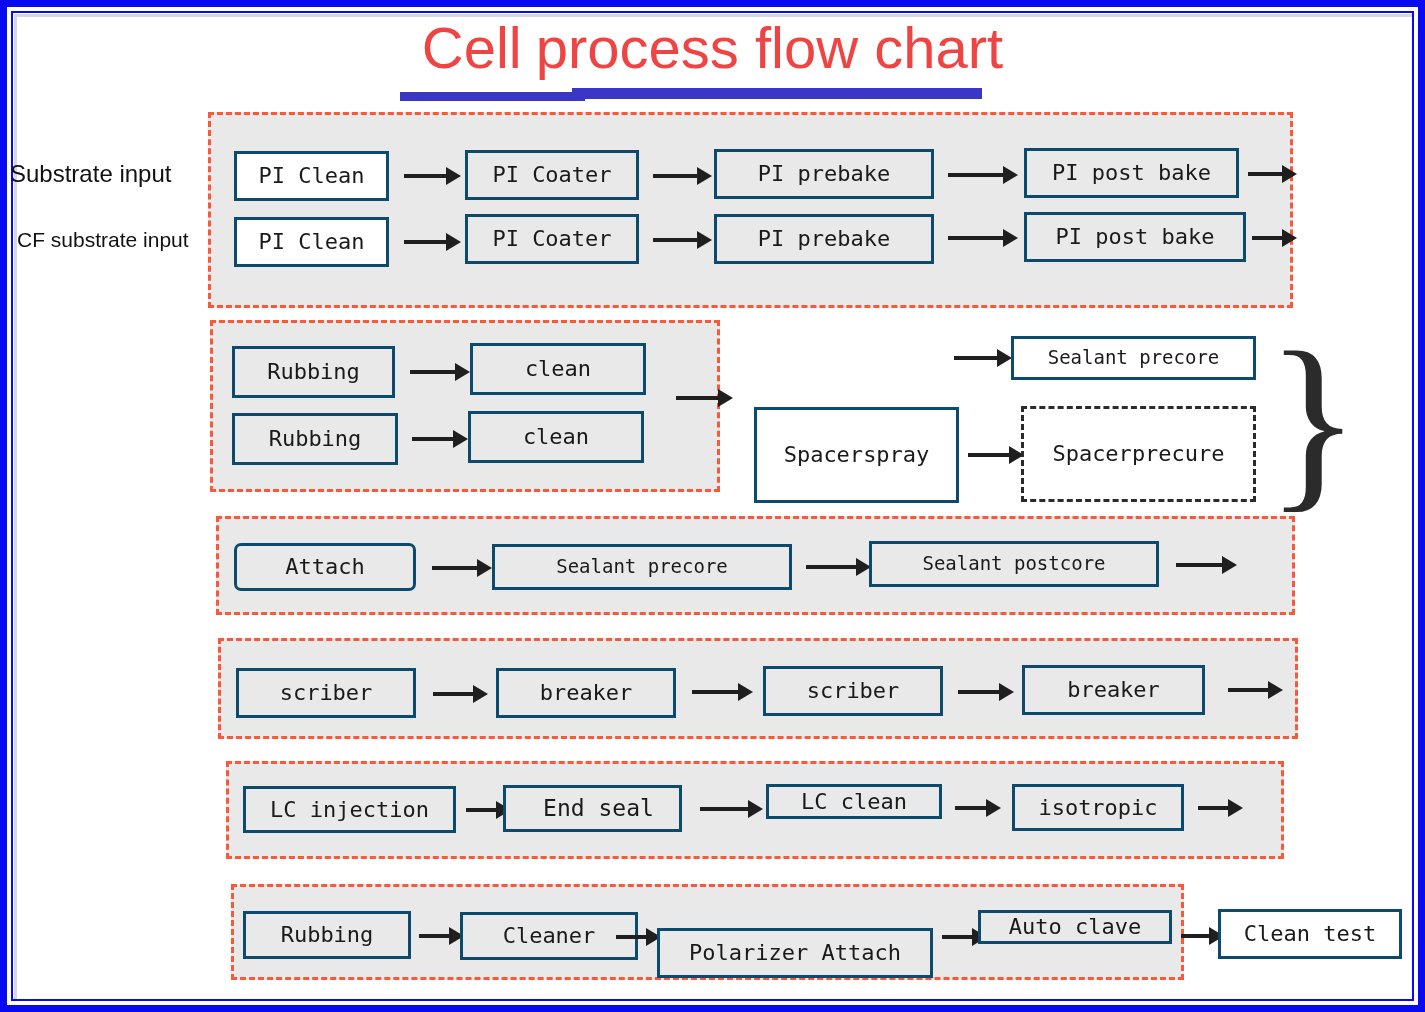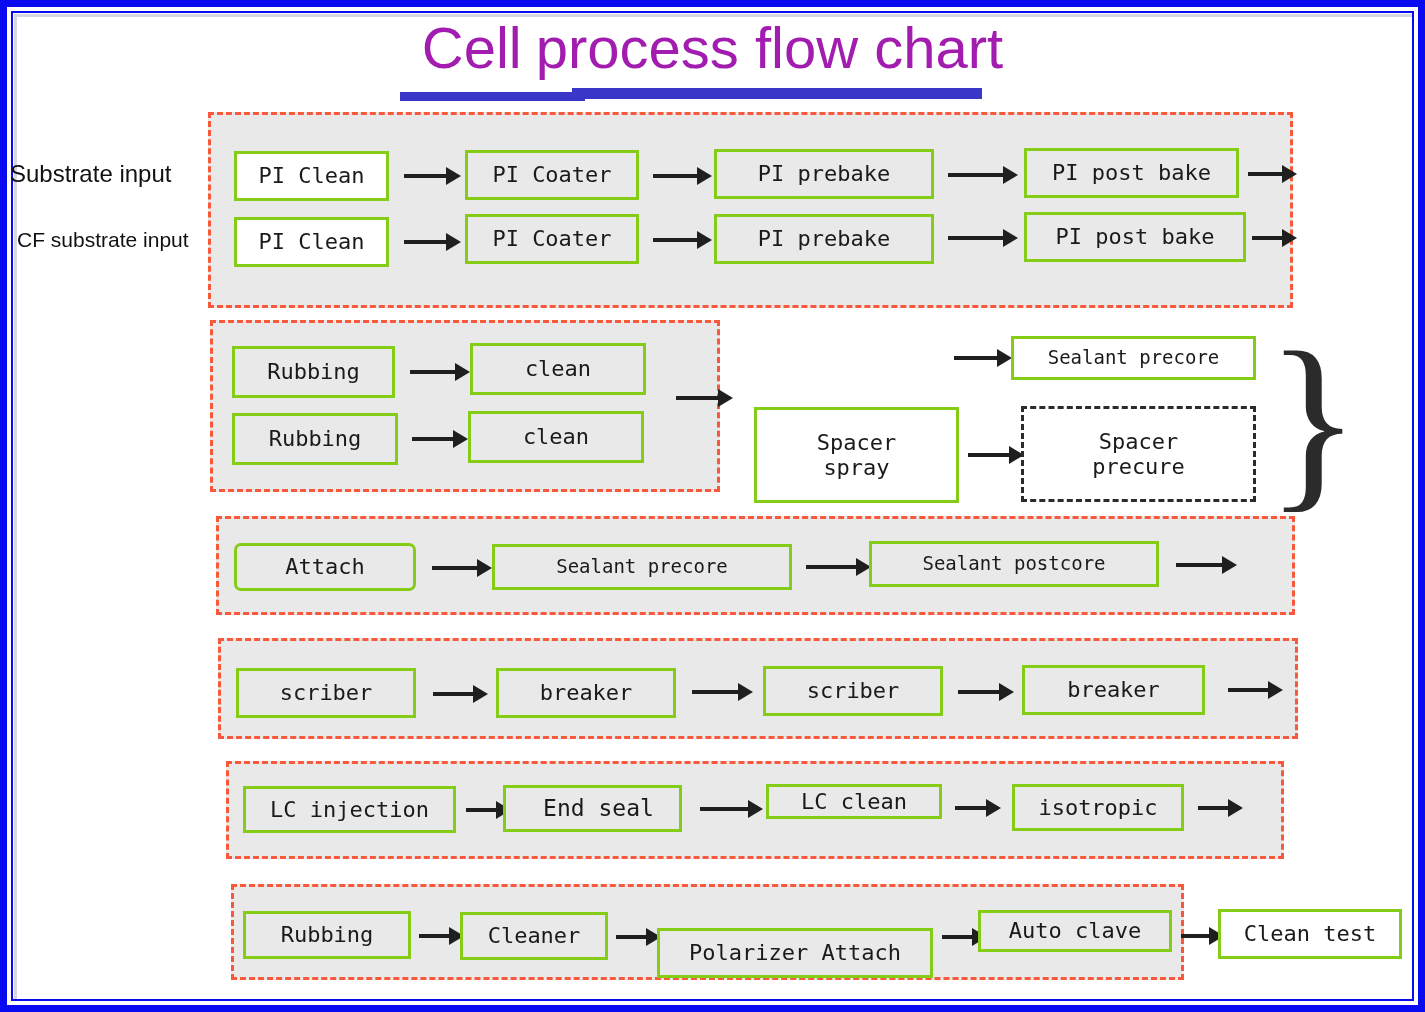--- a/index.html
+++ b/index.html
@@ -27,21 +27,21 @@
   .frame-shadow{
     position:absolute;left:14px;top:14px;width:1398px;height:985px;
     border-left:3px solid #d7d7e4;border-top:3px solid #d7d7e4;
     box-sizing:border-box;pointer-events:none;
   }
 
   
   .title{
     position:absolute;left:0;top:14px;width:1425px;
     text-align:center;
-    color:#a21caf;
+    color:#ef4444;
     font-size:58px;
     font-family:"Liberation Sans",sans-serif;
     letter-spacing:0px;
     white-space:nowrap;
   }
   .title .t1{margin-right:14px;}
   .underline-a{
     position:absolute;left:400px;top:92px;width:185px;height:9px;
     background:#3A36C8;
   }
@@ -54,32 +54,32 @@
   .group{
     position:absolute;
     border:3px dashed #F8593B;
     background:#e9e9e9;
     box-sizing:border-box;
   }
 
   
   .box{
     position:absolute;
-    border:3px solid #84cc16;
+    border:3px solid #0c4a6e;
     box-sizing:border-box;
     display:flex;align-items:center;justify-content:center;
     text-align:center;
     font-family:"DejaVu Sans Mono","Liberation Mono",monospace;
     color:#1a1a1a;
     line-height:1.15;
     background:#e9e9e9;
   }
   .box.white{background:#ffffff;}
   .box.dashed{border:3px dashed #2b2b2b;background:#ffffff;}
-  .box.two-line{flex-direction:column;}
+  .box.two-line{flex-direction:row;}
 
   
   .arrow{
     position:absolute;
     height:4px;
     background:#1f1f1f;
   }
   .arrow:after{
     content:"";
     position:absolute;
@@ -201,21 +201,21 @@
   <div class="arrow" style="left:700px;top:807px;width:50px;"></div>
   <div class="box" style="left:766px;top:784px;width:176px;height:35px;font-size:22px;">LC clean</div>
   <div class="arrow" style="left:955px;top:806px;width:33px;"></div>
   <div class="box" style="left:1012px;top:784px;width:172px;height:47px;font-size:22px;">isotropic</div>
   <div class="arrow" style="left:1198px;top:806px;width:32px;"></div>
 
   <div class="group" style="left:231px;top:884px;width:953px;height:96px;"></div>
 
   <div class="box" style="left:243px;top:911px;width:168px;height:48px;font-size:22px;">Rubbing</div>
   <div class="arrow" style="left:419px;top:934px;width:32px;"></div>
-  <div class="box" style="left:460px;top:912px;width:148px;height:48px;font-size:22px;">Cleaner</div>
+  <div class="box" style="left:460px;top:912px;width:178px;height:48px;font-size:22px;">Cleaner</div>
   <div class="arrow" style="left:616px;top:935px;width:32px;"></div>
   <div class="box" style="left:657px;top:928px;width:276px;height:50px;font-size:22px;">Polarizer Attach</div>
   <div class="arrow" style="left:942px;top:935px;width:32px;"></div>
-  <div class="box" style="left:978px;top:910px;width:194px;height:42px;font-size:22px;">Auto clave</div>
+  <div class="box" style="left:978px;top:910px;width:194px;height:34px;font-size:22px;">Auto clave</div>
   <div class="arrow" style="left:1181px;top:934px;width:30px;"></div>
   <div class="box white" style="left:1218px;top:909px;width:184px;height:50px;font-size:22px;">Clean test</div>
 
 </div>
 
 </body></html>

